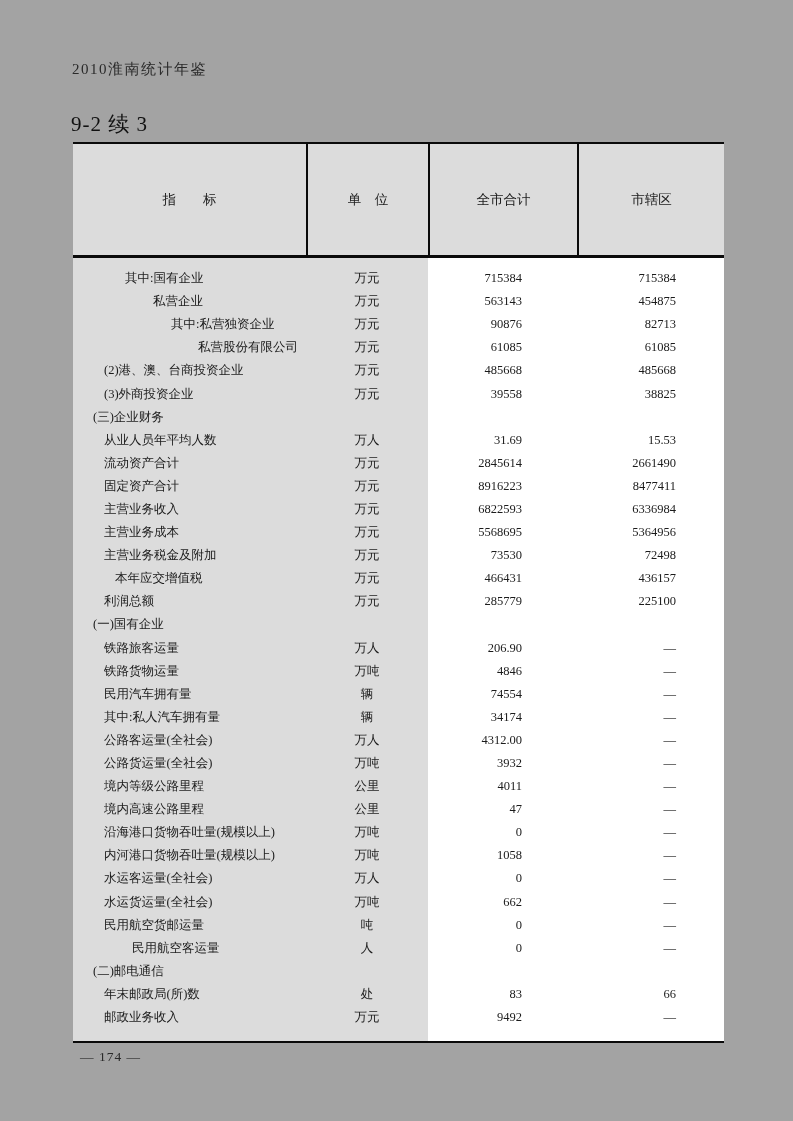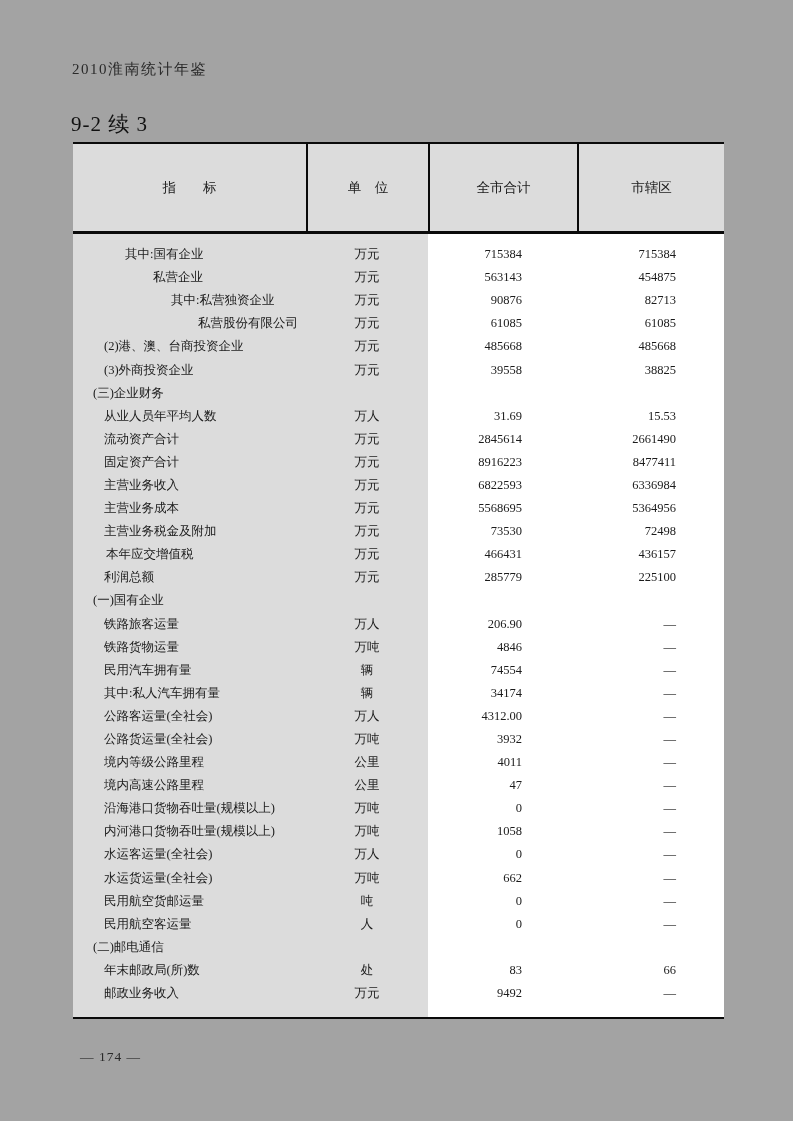--- a/index.html
+++ b/index.html
@@ -14,21 +14,21 @@
     position:absolute;left:72px;top:60px;
     font-size:15px;letter-spacing:1.5px;color:#2a2a2a;
   }
   .table-title{
     position:absolute;left:71px;top:110px;
     font-size:21px;letter-spacing:1px;color:#111;
   }
   .stat-table{position:absolute;left:73px;top:142px;width:651px;}
   .thead{
     display:grid;grid-template-columns:233px 122px 149px 147px;
-    height:92px;box-sizing:border-box;
+    height:116px;box-sizing:border-box;
     background:#dcdcdc;
     border-top:2px solid #0a0a0a;
     border-bottom:3px solid #0a0a0a;
   }
   .th{
     display:flex;align-items:center;justify-content:center;
     font-size:13.5px;color:#1b1b1b;white-space:nowrap;
   }
   .th.sep{border-left:2px solid #0a0a0a;}
   .tbody{
@@ -141,21 +141,21 @@
           <div class="cell cell-total">5568695</div>
           <div class="cell cell-district">5364956</div>
         </div>
         <div class="row">
           <div class="cell cell-label" style="padding-left: 31px;">主营业务税金及附加</div>
           <div class="cell cell-unit">万元</div>
           <div class="cell cell-total">73530</div>
           <div class="cell cell-district">72498</div>
         </div>
         <div class="row">
-          <div class="cell cell-label" style="padding-left: 33px;">本年应交增值税</div>
+          <div class="cell cell-label" style="padding-left: 42px;">本年应交增值税</div>
           <div class="cell cell-unit">万元</div>
           <div class="cell cell-total">466431</div>
           <div class="cell cell-district">436157</div>
         </div>
         <div class="row">
           <div class="cell cell-label" style="padding-left: 31px;">利润总额</div>
           <div class="cell cell-unit">万元</div>
           <div class="cell cell-total">285779</div>
           <div class="cell cell-district">225100</div>
         </div>
@@ -237,21 +237,21 @@
           <div class="cell cell-total">662</div>
           <div class="cell cell-district">—</div>
         </div>
         <div class="row">
           <div class="cell cell-label" style="padding-left: 31px;">民用航空货邮运量</div>
           <div class="cell cell-unit">吨</div>
           <div class="cell cell-total">0</div>
           <div class="cell cell-district">—</div>
         </div>
         <div class="row">
-          <div class="cell cell-label" style="padding-left: 31px;">民用航空客运量</div>
+          <div class="cell cell-label" style="padding-left: 31px; margin-left: 28px;">民用航空客运量</div>
           <div class="cell cell-unit">人</div>
           <div class="cell cell-total">0</div>
           <div class="cell cell-district">—</div>
         </div>
         <div class="row">
           <div class="cell cell-label" style="padding-left: 20px;">(二)邮电通信</div>
           <div class="cell cell-unit"></div>
           <div class="cell cell-total"></div>
           <div class="cell cell-district"></div>
         </div>

